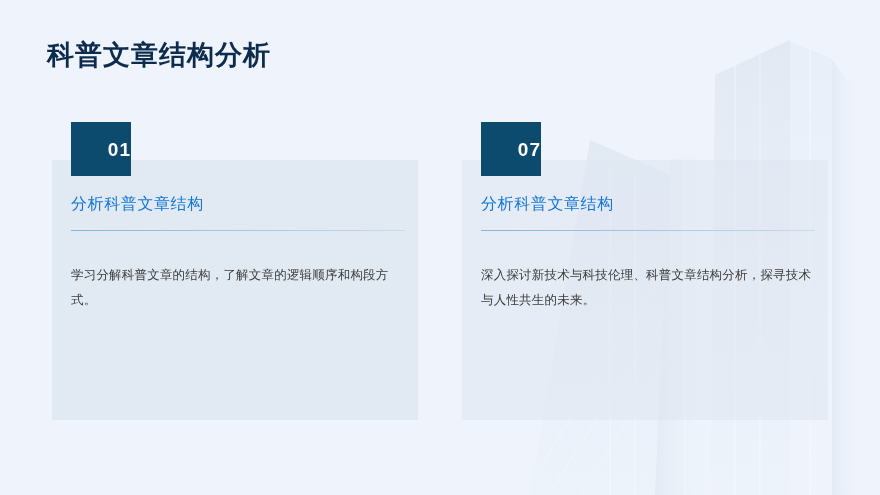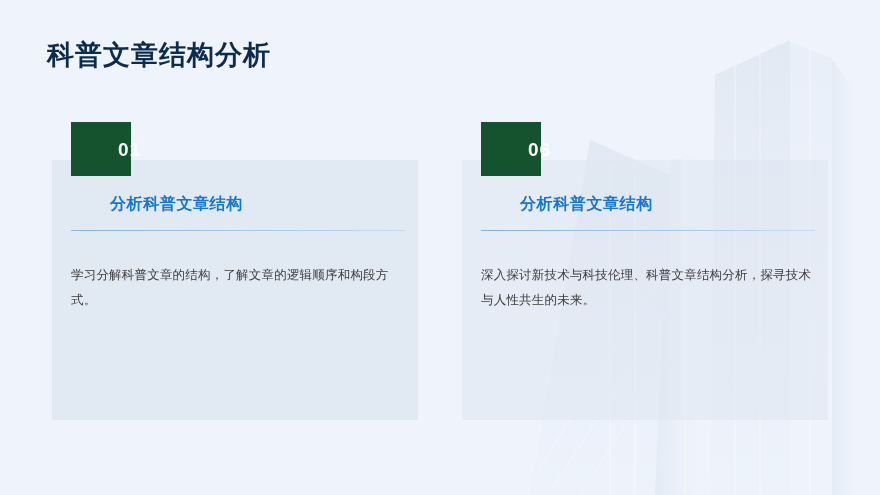--- a/index.html
+++ b/index.html
@@ -70,24 +70,24 @@
   }
   .card.card-1 { left: 0px; }
   .card.card-2 { left: 410px; background: rgba(222, 230, 240, 0.55); }
 
   
   .badge {
     position: absolute;
     top: 0px;
     width: 60px;
     height: 54px;
-    background: #14532d;
+    background: #0c4a6e;
     display: flex;
     align-items: center;
-    justify-content: flex-start;
+    justify-content: flex-end;
     padding-left: 47px;
   }
   .badge.badge-1 { left: 19px; }
   .badge.badge-2 { left: 429px; }
   .badge-num {
     color: #ffffff;
     font-size: 19px;
     font-weight: bold;
     letter-spacing: 1px;
     line-height: 1;
@@ -97,26 +97,25 @@
   .card-body {
     position: absolute;
     left: 19px;
     top: 72px;
     width: 334px;
   }
   .card-body.body-2 { left: 429px; }
 
   .card-heading {
     font-size: 16px;
-    font-weight: bold;
+    font-weight: normal;
     color: #1476d6;
     letter-spacing: 0.6px;
     line-height: 1.3;
     white-space: nowrap;
-    margin-left: 39px;
   }
 
   .divider {
     margin-top: 15px;
     width: 334px;
     height: 1.5px;
     background: linear-gradient(to right, #86b4e0 0%, #a9cbe9 60%, #c4dcf0 100%);
   }
 
   .card-text {
@@ -186,21 +185,21 @@
       <span class="badge-num">01</span>
     </div>
     <div class="card-body body-1">
       <div class="card-heading">分析科普文章结构</div>
       <div class="divider"></div>
       <p class="card-text">学习分解科普文章的结构，了解文章的逻辑顺序和构段方式。</p>
     </div>
 
     <div class="card card-2"></div>
     <div class="badge badge-2">
-      <span class="badge-num">06</span>
+      <span class="badge-num">07</span>
     </div>
     <div class="card-body body-2">
       <div class="card-heading">分析科普文章结构</div>
       <div class="divider"></div>
       <p class="card-text">深入探讨新技术与科技伦理、科普文章结构分析，探寻技术与人性共生的未来。</p>
     </div>
 
   </div>
 </div>
 

